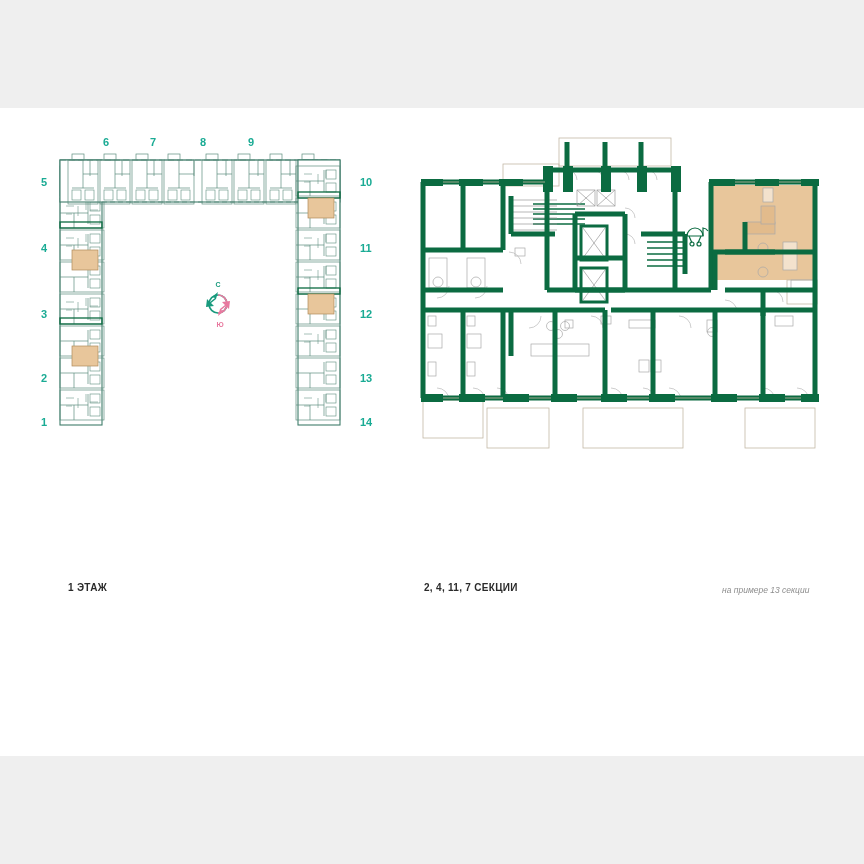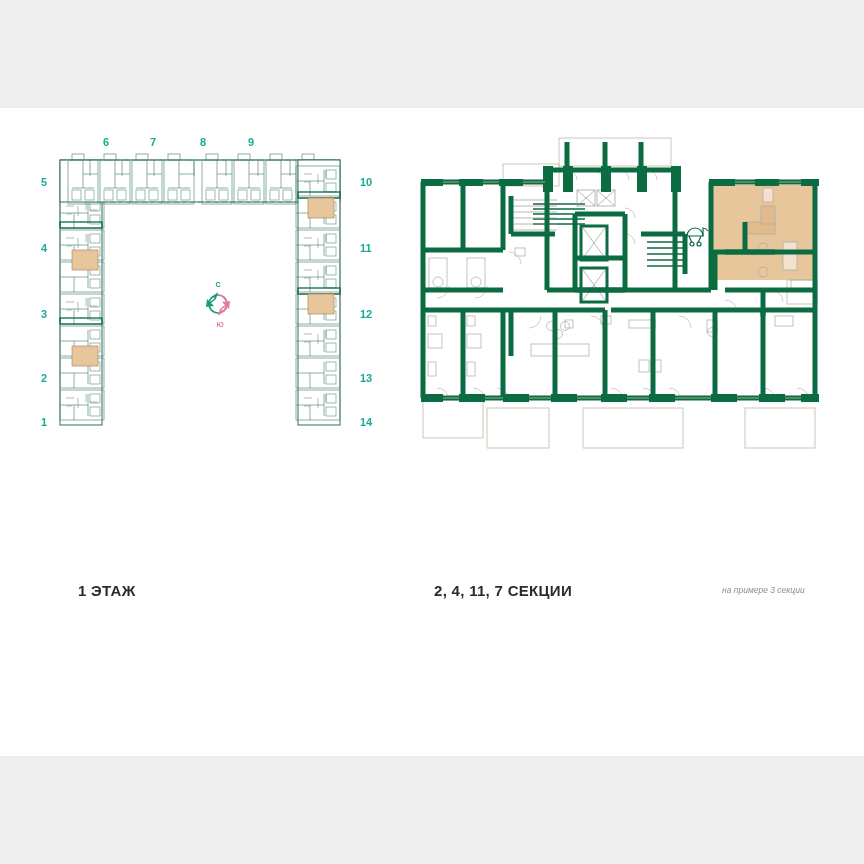--- a/index.html
+++ b/index.html
@@ -19,22 +19,22 @@
   .band{position:absolute;left:0;width:864px;background:#efefef;}
   #band-top{top:0;height:108px;}
   #band-bottom{top:756px;height:108px;}
 
   .plan-wrap{position:absolute;}
   #plan-left{left:30px;top:130px;width:370px;height:340px;}
   #plan-right{left:415px;top:130px;width:420px;height:340px;}
 
   .caption{
     position:absolute;
-    font-size:15px;font-weight:bold;color:#2b2b2b;
-    letter-spacing:.3px;white-space:nowrap;margin-left:10px;
+    font-size:10px;font-weight:bold;color:#2b2b2b;
+    letter-spacing:.3px;white-space:nowrap;
   }
   #cap-left{left:68px;top:582px;}
   #cap-right{left:424px;top:582px;}
   .note{
     position:absolute;left:722px;top:585px;
     font-size:8.5px;font-style:italic;color:#8d8d8d;
     white-space:nowrap;
   }
   svg{display:block;overflow:visible;}
   .num{
@@ -421,15 +421,15 @@
       <g stroke="#c9b9a3" stroke-width="0.8" fill="none">
         <path d="M28 52 H44 M68 52 H84 M108 52 H130"></path>
         <path d="M320 52 H340 M364 52 H386"></path>
         <path d="M28 268 H44 M70 268 H88 M114 268 H136 M162 268 H186 M212 268 H234 M260 268 H296 M322 268 H344 M370 268 H386"></path>
       </g>
     </svg>
   </div>
 
   <div class="caption" id="cap-left">1 ЭТАЖ</div>
   <div class="caption" id="cap-right">2, 4, 11, 7 СЕКЦИИ</div>
-  <div class="note">на примере 3 секции</div>
+  <div class="note">на примере 13 секции</div>
 
 </div>
 
 </body></html>

